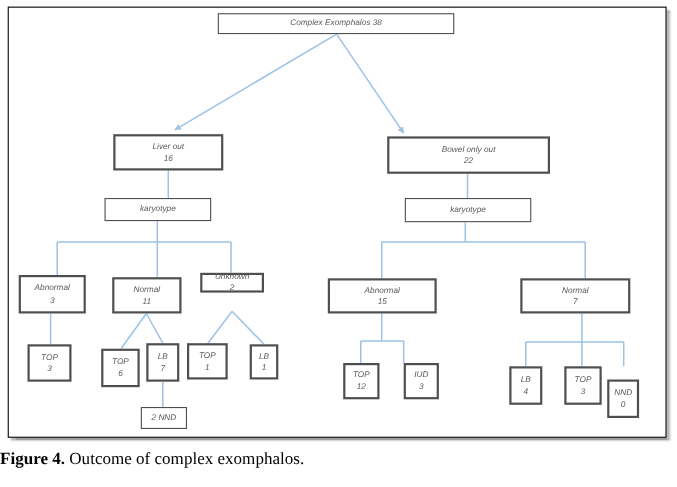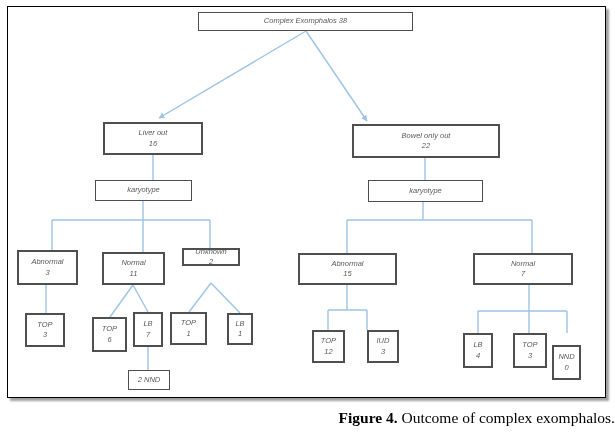--- a/index.html
+++ b/index.html
@@ -25,21 +25,21 @@
   .node{
     position:absolute;box-sizing:border-box;background:#ffffff;
     border:2px solid var(--box-border-gray);
     display:flex;flex-direction:column;align-items:center;justify-content:center;
     color:var(--box-text-gray);font-size:7.5px;line-height:1.4;text-align:center;
     z-index:2;
     font-style:italic;
   }
   .node.thin{border-width:1.6px;}
   #caption{
-    position:absolute;left:0;top:409px;width:615px;text-align:right;
+    position:absolute;left:0;top:409px;width:615px;text-align:left;
     font-family:"Liberation Serif","DejaVu Serif",serif;font-size:15.5px;color:#000;
   }
   #caption .cap-label{font-weight:bold;}
 </style>
 </head>
 <body>
 
 <div id="canvas">
 
   <div id="frame"></div>

